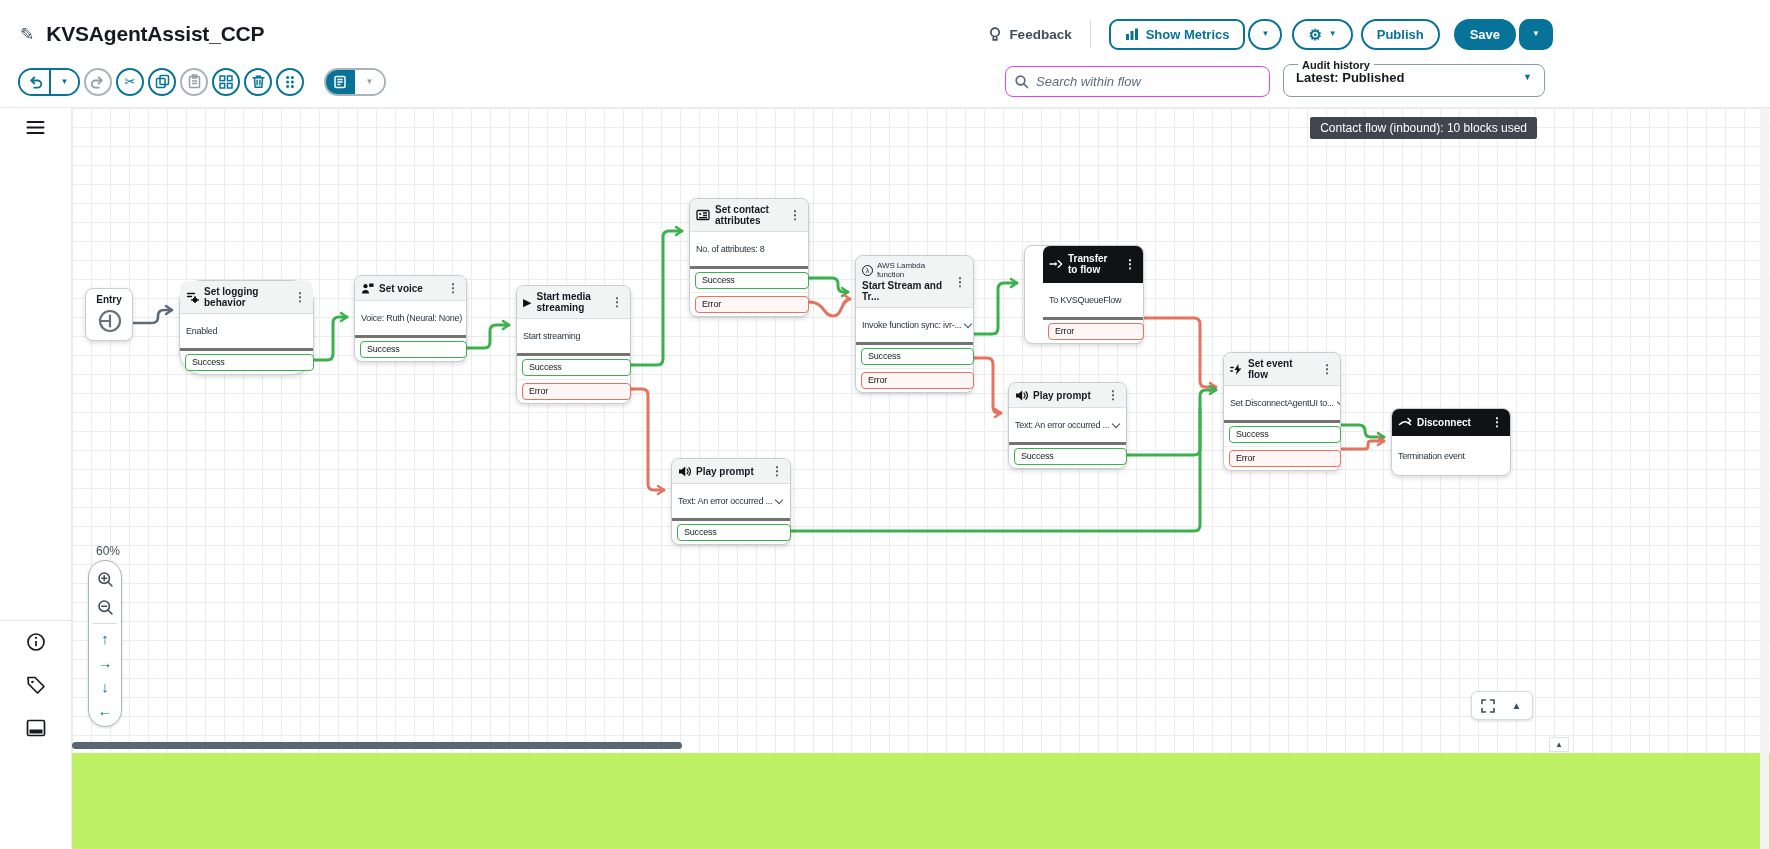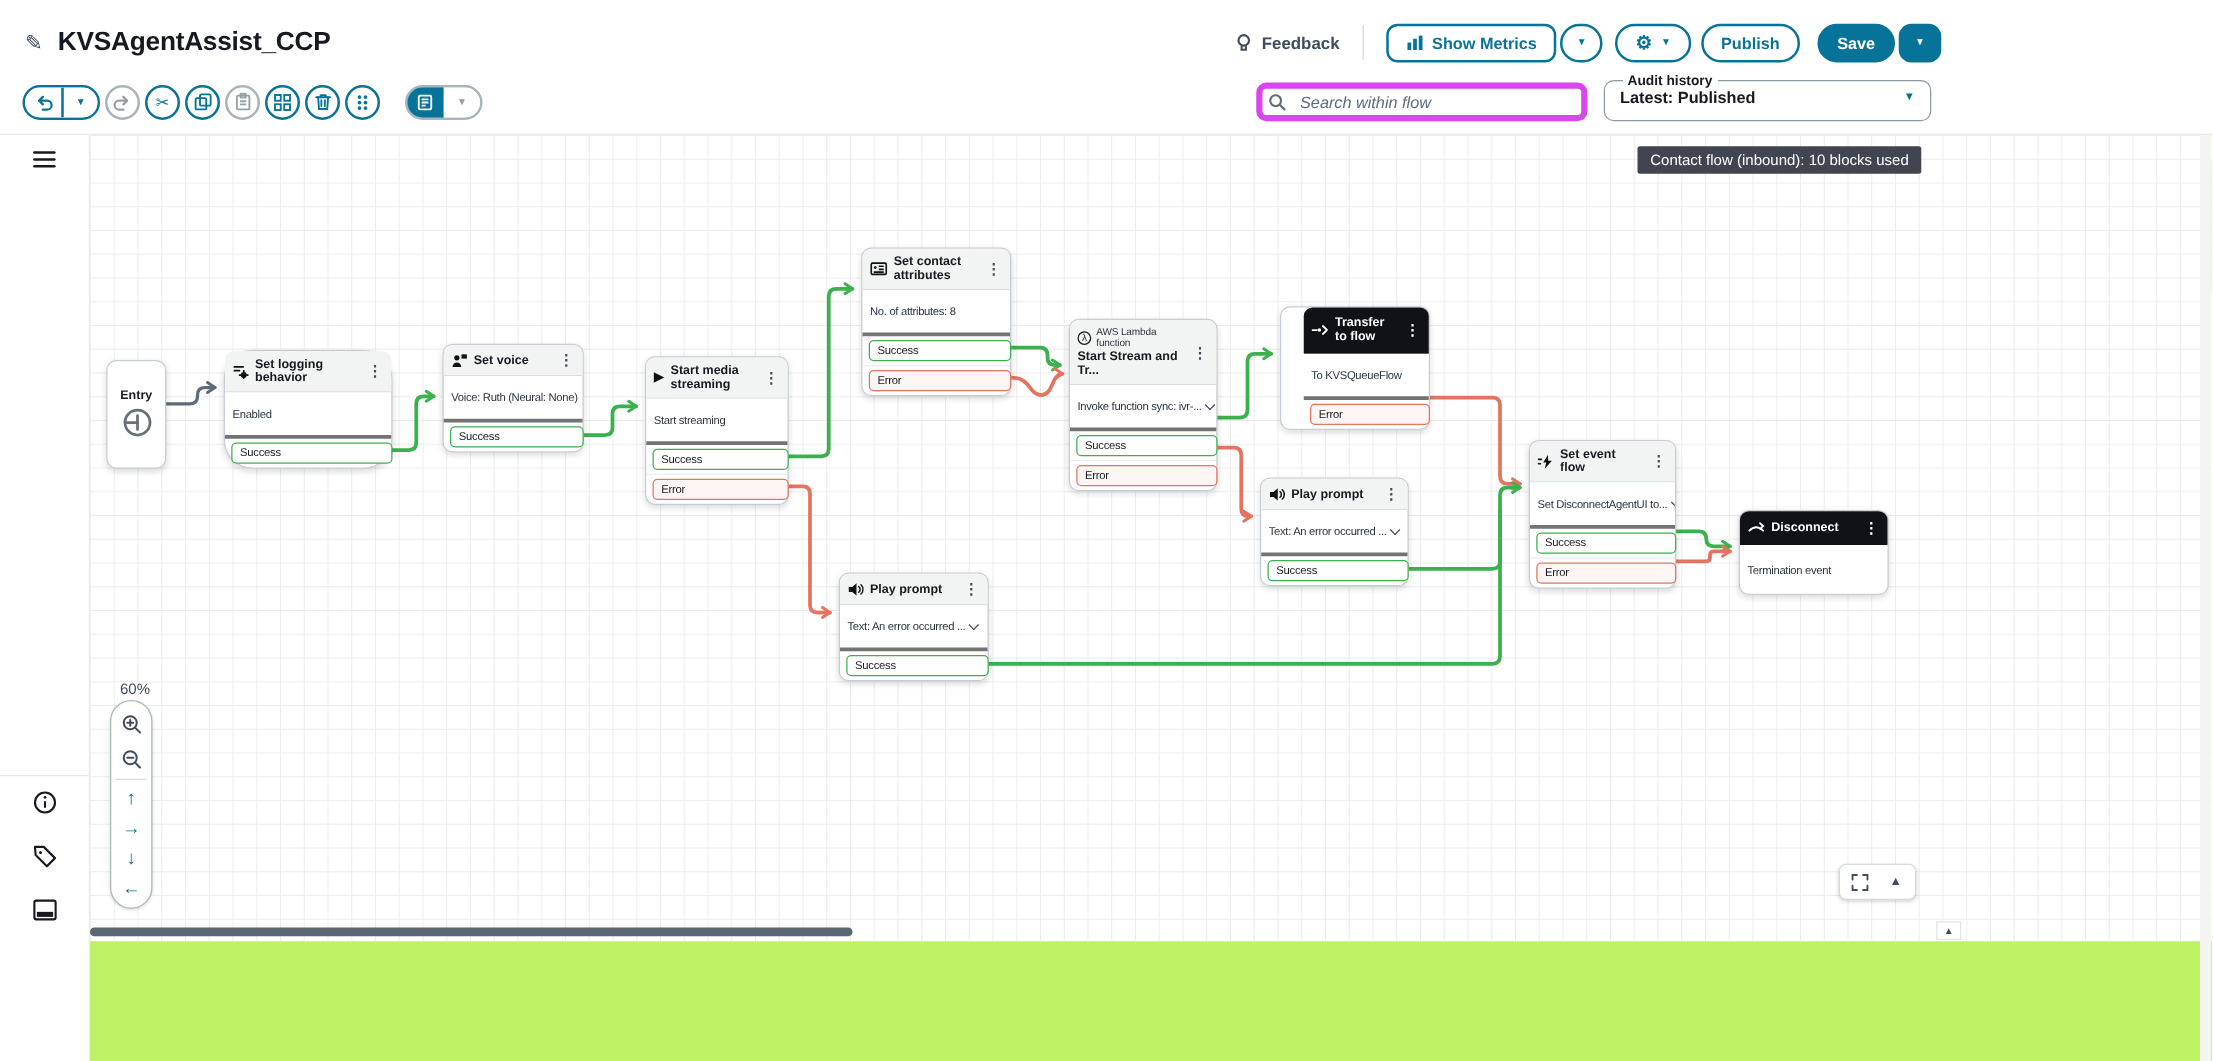--- a/index.html
+++ b/index.html
@@ -38,21 +38,21 @@
   .pillgrp{display:flex;align-items:stretch;border:2px solid var(--accent);border-radius:16px;background:#fff;height:28px;overflow:hidden;}
   .half{width:29px;display:flex;align-items:center;justify-content:center;color:var(--accent);background:#fff;border:0;padding:0;cursor:pointer;font-family:inherit;}
   .half+.half{border-left:2px solid var(--accent);}
   .pillgrp.gray{border-color:#a9b4ba;}
   .pillgrp.gray .half.fill{background:var(--accent);color:#fff;margin:-2px 0 -2px -2px;border:2px solid var(--accent);border-radius:14px 0 0 14px;width:31px;}
   .pillgrp.gray .half.gr{color:#95a0a6;border-left:0;}
   .glyph13{font-size:13px;line-height:1;}
   .tr{margin-left:auto;display:flex;align-items:center;padding-right:225px;}
   .searchwrap{position:relative;width:265px;height:31px;margin-right:13px;}
   .searchwrap svg{position:absolute;left:9px;top:8px;}
-  .search{width:100%;height:100%;border:5px solid #d946ef;border-radius:8px;padding:0 10px 0 30px;font-size:13px;font-family:inherit;color:var(--ink);outline:none;}
+  .search{width:100%;height:100%;border:1px solid #d946ef;border-radius:8px;padding:0 10px 0 30px;font-size:13px;font-family:inherit;color:var(--ink);outline:none;}
   .search::placeholder{color:#5f6b7a;font-style:italic;}
   fieldset.audit{border:1px solid #8d99a5;border-radius:8px;width:262px;height:38px;margin:-8px 0 0 0;padding:0 12px 4px;cursor:pointer;}
   fieldset.audit legend{font-size:11px;font-weight:bold;padding:0 4px;margin-left:2px;}
   .selrow{display:flex;align-items:center;justify-content:space-between;font-size:13px;margin-top:-1px;font-weight:bold;}
   .selrow .caret{color:var(--accent);font-size:9px;}
 
   
   .main{position:relative;display:flex;height:741px;}
   .sidebar{position:relative;width:72px;background:#fff;border-right:1px solid #eaeded;flex:none;}
   .hamburger{position:absolute;left:26px;top:12px;cursor:pointer;}
@@ -87,21 +87,21 @@
   .port.success{border-color:var(--success);}
   .port.error{border-color:var(--error);background:#fdf6f5;}
   .chev{width:6px;height:6px;border-right:1.5px solid #414d5c;border-bottom:1.5px solid #414d5c;
         transform:rotate(45deg);flex:none;margin:-3px 2px 0 4px;cursor:pointer;}
   .nicon{flex:none;display:flex;align-items:center;justify-content:center;}
   .pchar{font-size:11px;line-height:1;color:#111;}
   .lcol{flex:1;display:flex;flex-direction:column;gap:1px;}
   .lcat{display:flex;align-items:center;gap:4px;font-size:8px;color:#2b3440;letter-spacing:-.1px;}
   .lmb{width:11px;height:11px;border:1px solid var(--ink);border-radius:50%;font-size:8px;line-height:10px;text-align:center;flex:none;}
   .ltitle{font-size:10px;font-weight:bold;line-height:11px;}
-  .entry{padding:22px 4px;text-align:center;}
+  .entry{padding:5px 4px;text-align:center;}
   .entry .etitle{font-size:10px;font-weight:bold;display:block;margin-bottom:2px;}
 
   
   .zoomlabel{position:absolute;left:24px;top:436px;z-index:3;font-size:12px;color:#414d5c;}
   .zoompill{position:absolute;left:16px;top:452px;z-index:3;width:34px;background:#fff;border:1px solid #aab7b8;
             border-radius:17px;box-shadow:0 1px 3px rgba(0,0,0,.15);display:flex;flex-direction:column;align-items:center;padding:4px 0;}
   .zbtn{width:32px;height:28px;border:0;background:transparent;display:flex;align-items:center;justify-content:center;cursor:pointer;padding:0;font-family:inherit;}
   .zdiv{width:24px;height:1px;background:#d5dbdb;margin:2px 0;}
   .arrowbtn{font-size:15px;color:var(--accent);font-weight:bold;height:24px;}
   .fitgrp{position:absolute;left:1399px;top:583px;z-index:3;display:flex;gap:2px;background:#fff;border:1px solid #d5dbdb;

